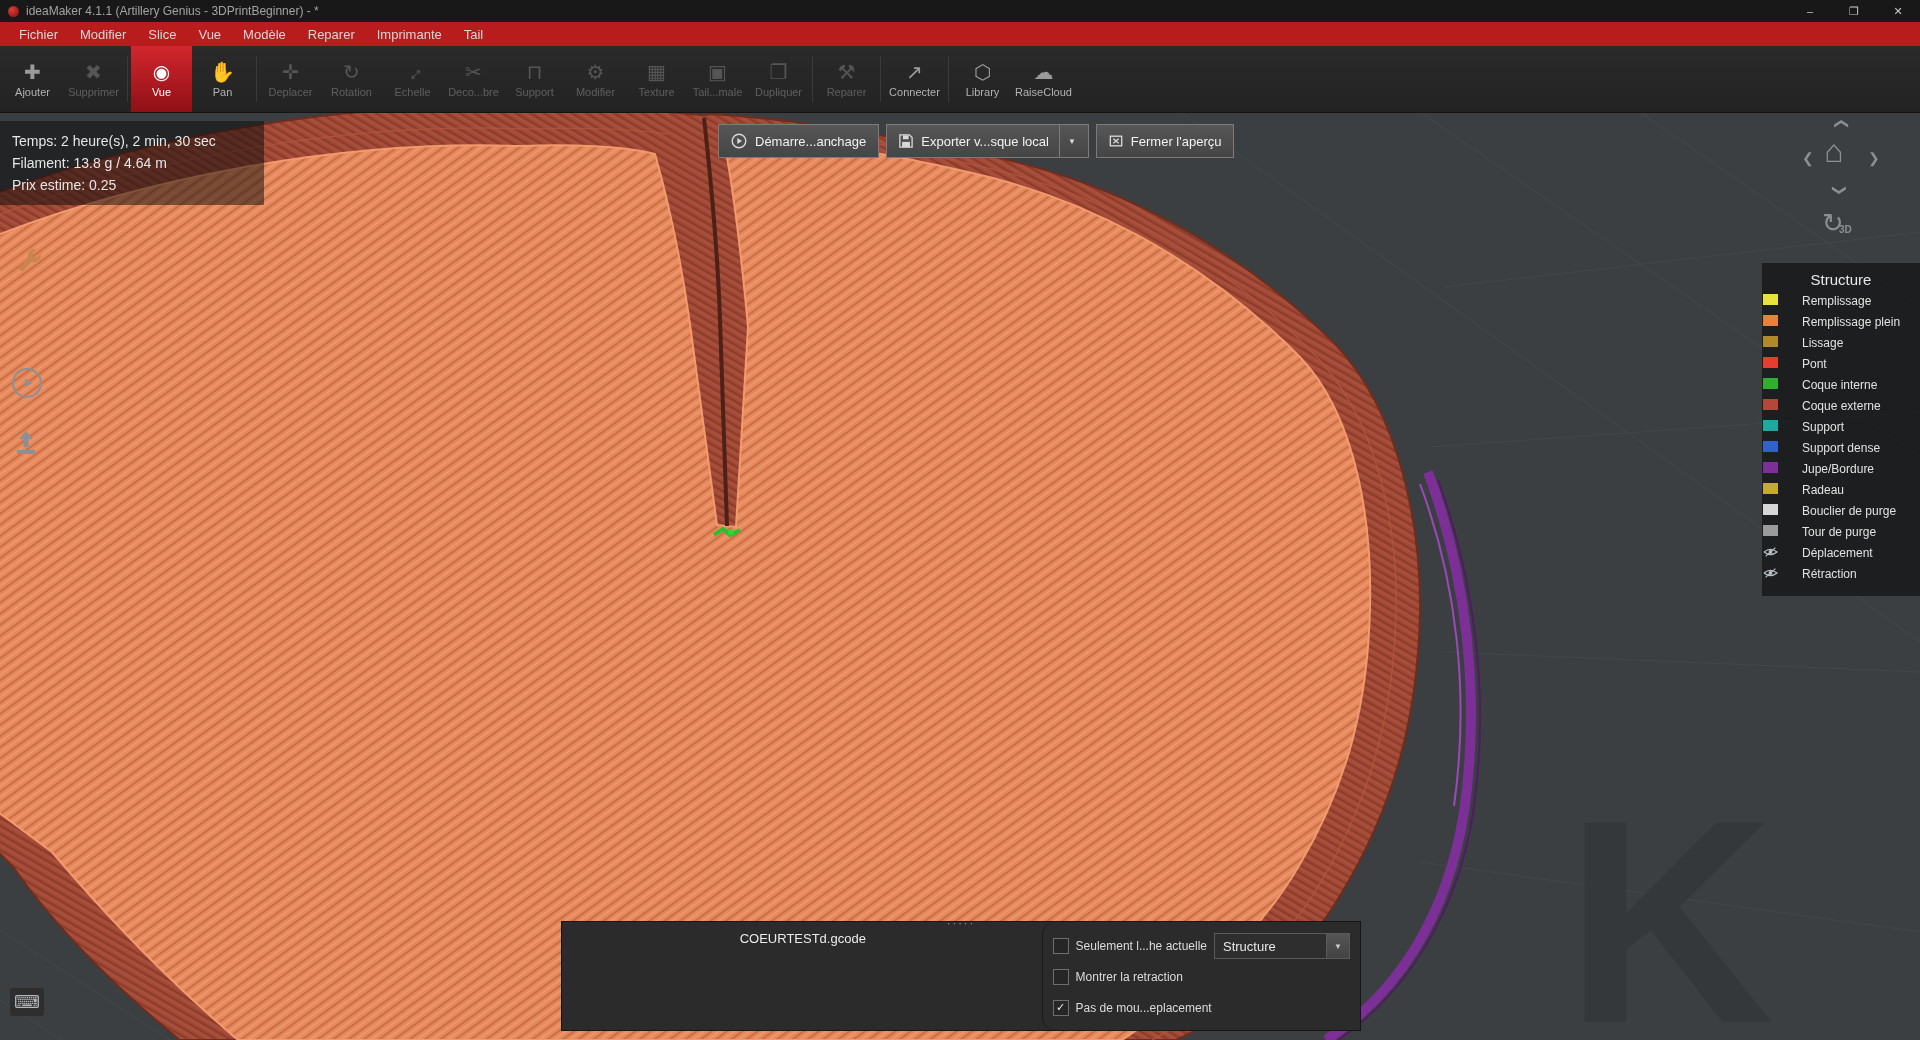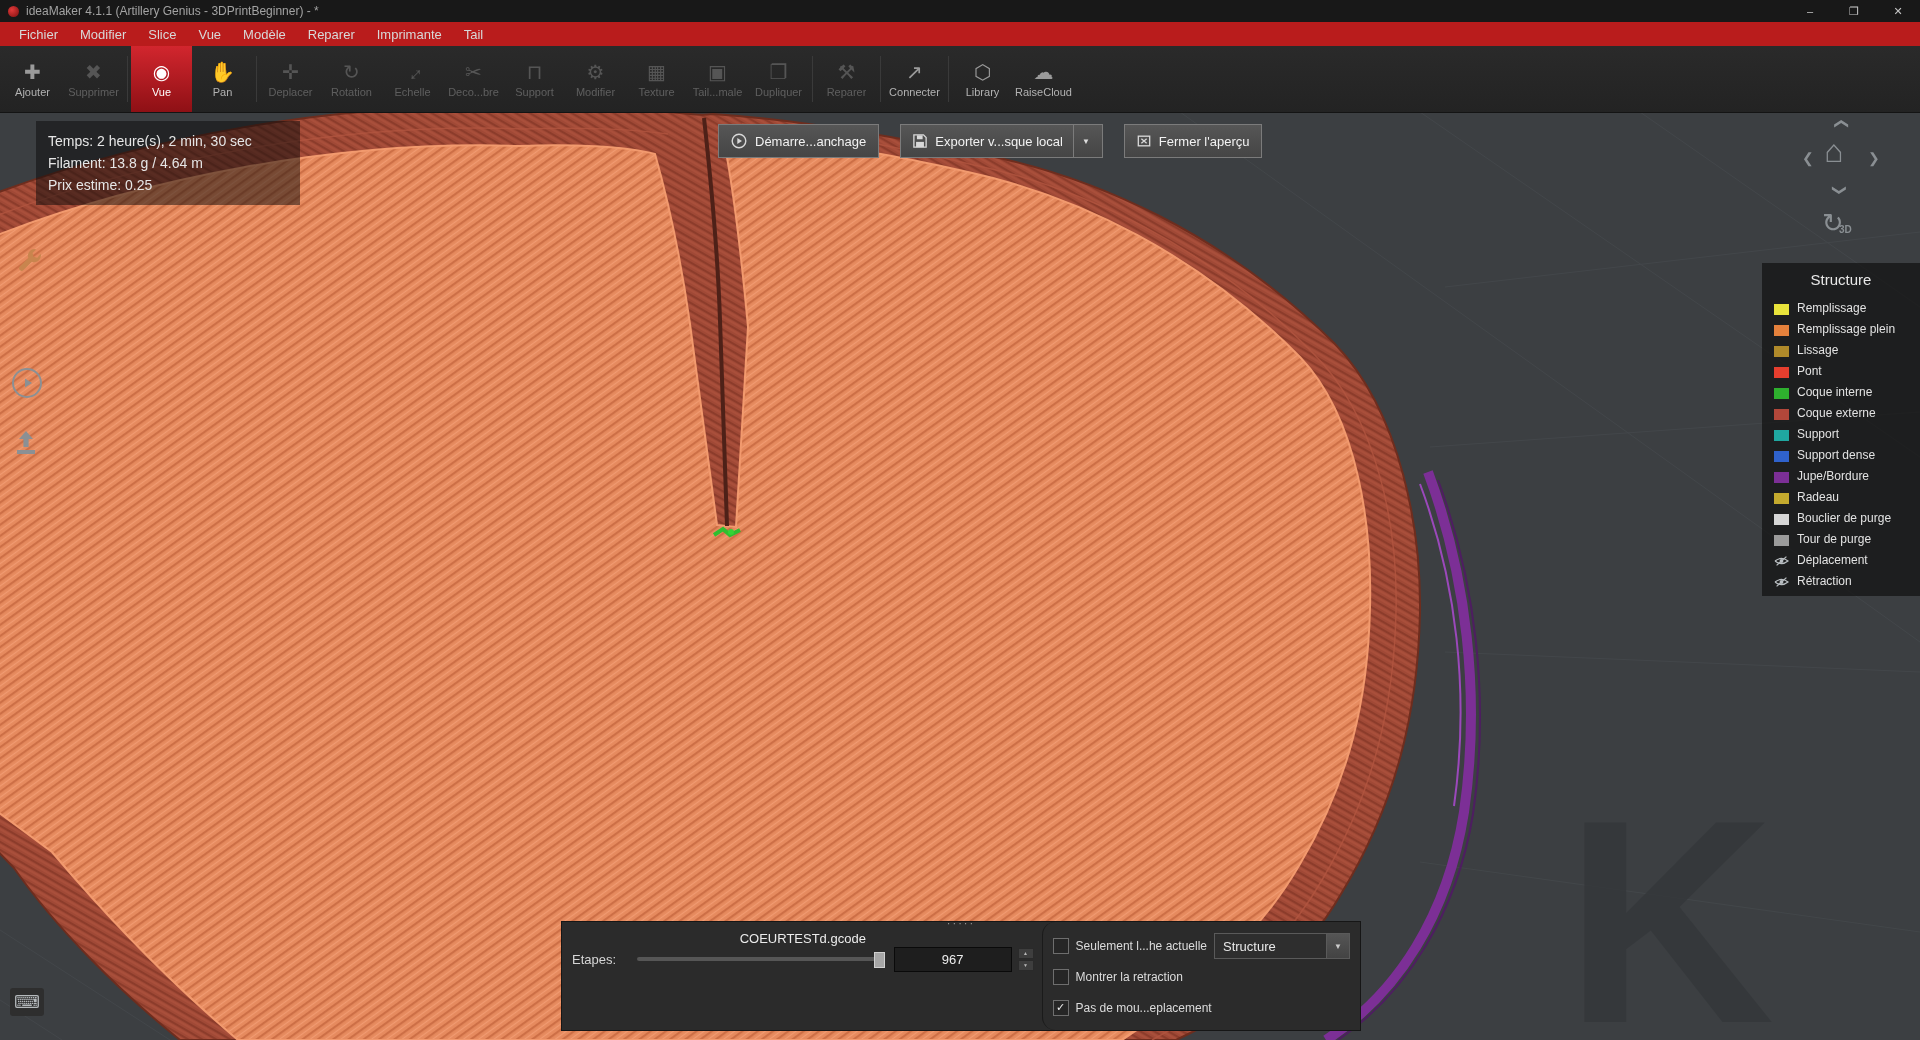--- a/index.html
+++ b/index.html
@@ -30,45 +30,45 @@
   .tb.active{background:linear-gradient(#d2262e,#8e1015);}
   .tb.active .ic,.tb.active .lb{color:#fff;}
   .tbsep{width:1px;background:#3a3a3a;margin:10px 3px;}
   .rot45{display:inline-block;transform:rotate(-45deg);}
 
   
   .viewport{position:absolute;top:112px;left:0;width:1920px;height:928px;overflow:hidden;background:#3c3f42;}
   .scene{position:absolute;top:0;left:0;}
 
   
-  .stats{position:absolute;left:0;top:9px;width:240px;background:rgba(10,10,10,.5);padding:9px 12px;z-index:5;margin-left:36px;}
+  .stats{position:absolute;left:0;top:9px;width:240px;background:rgba(10,10,10,.5);padding:9px 12px;z-index:5;}
   .stats div{font-size:14px;color:#e6e6e6;line-height:22px;white-space:nowrap;}
 
   
-  .pbar{position:absolute;left:718px;top:12px;display:flex;gap:21px;z-index:5;}
+  .pbar{position:absolute;left:718px;top:12px;display:flex;gap:7px;z-index:5;}
   .pbtn{height:32px;background:linear-gradient(#565656,#454545);border:1px solid #7b7b7b;color:#f2f2f2;
         font-size:13px;display:flex;align-items:center;gap:8px;padding:0 12px;white-space:nowrap;}
   .pbtn .dd{border-left:1px solid #7b7b7b;margin-left:2px;padding-left:8px;font-size:8px;color:#ddd;
             align-self:stretch;display:flex;align-items:center;}
 
   
   .navw span{position:absolute;color:#8a8f93;z-index:5;}
   .nv-up{left:1834px;top:4px;transform:rotate(-90deg);font-size:14px;}
   .nv-down{left:1834px;top:70px;transform:rotate(90deg);font-size:14px;}
   .nv-left{left:1802px;top:38px;font-size:14px;}
   .nv-right{left:1868px;top:38px;font-size:14px;}
   .nv-home{left:1824px;top:22px;font-size:32px;color:#b6bbbf;line-height:34px;}
   .nv-3d{left:1822px;top:96px;font-size:26px;}
   .nv-3dlbl{left:1839px;top:112px;font-size:10px;font-weight:bold;}
 
   
   .struct{position:absolute;left:1762px;top:151px;width:158px;background:rgba(18,18,18,.72);
           padding:6px 0 8px;z-index:5;}
   .struct .hd{text-align:center;font-size:15px;color:#e8e8e8;margin:2px 0 6px;}
-  .srow{display:flex;align-items:flex-end;height:21px;padding-left:12px;gap:8px;}
+  .srow{display:flex;align-items:flex-start;height:21px;padding-left:1px;gap:24px;}
   .sw{width:15px;height:11px;flex:none;}
   .srow .sl{font-size:12px;color:#e2e2e2;white-space:nowrap;}
 
   
   .bpanel{position:absolute;left:561px;top:809px;width:798px;height:108px;background:#2b2b2b;
           border:1px solid #161616;display:flex;z-index:6;}
   .bdots{position:absolute;top:-5px;left:50%;transform:translateX(-50%);color:#9a9a9a;font-size:11px;letter-spacing:2px;}
   .bleft{width:492px;padding:9px 8px 6px 10px;box-sizing:border-box;}
   .fname{font-size:13px;color:#ececec;margin-bottom:1px;text-align:center;}
   .srow2{display:flex;align-items:center;gap:6px;height:24px;margin-bottom:6px;}
@@ -391,31 +391,20 @@
       </svg>
     </div>
     <div class="kbd">
       <span>⌨</span>
     </div>
 
     <div class="bpanel">
       <span class="bdots">·····</span>
       <div class="bleft">
         <div class="fname">COEURTESTd.gcode</div>
-        <div class="srow2">
-          <span class="rl">Etapes:</span>
-          <div class="track">
-            <div class="knob"></div>
-          </div>
-          <div class="vbox">967</div>
-          <div class="spin">
-            <span>▲</span>
-            <span>▼</span>
-          </div>
-        </div>
       </div>
       <div class="bright">
         <div class="orow">
           <span class="cb"></span>
           <span class="olabel">Seulement l...he actuelle</span>
           <div class="ddl">
             <span class="dtext">Structure</span>
             <span class="dbtn">▼</span>
           </div>
         </div>

